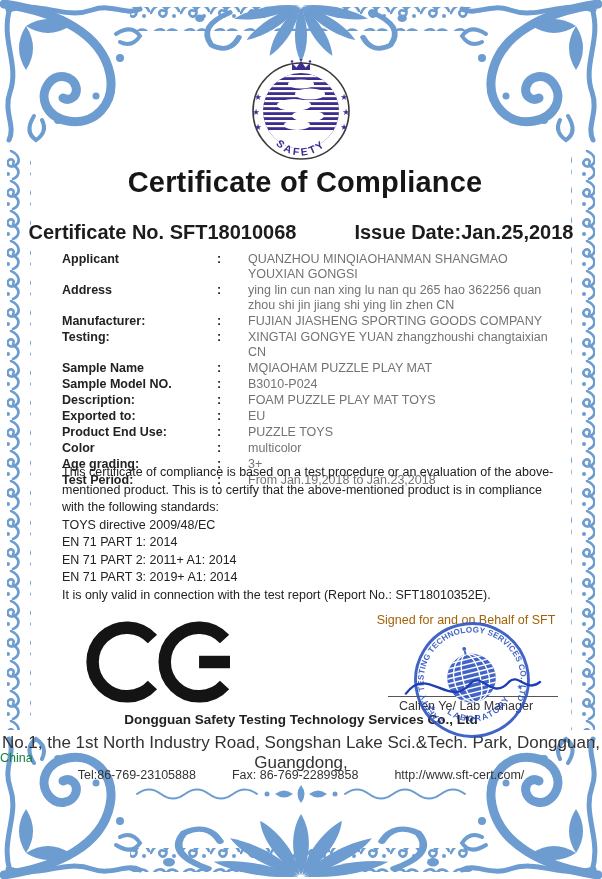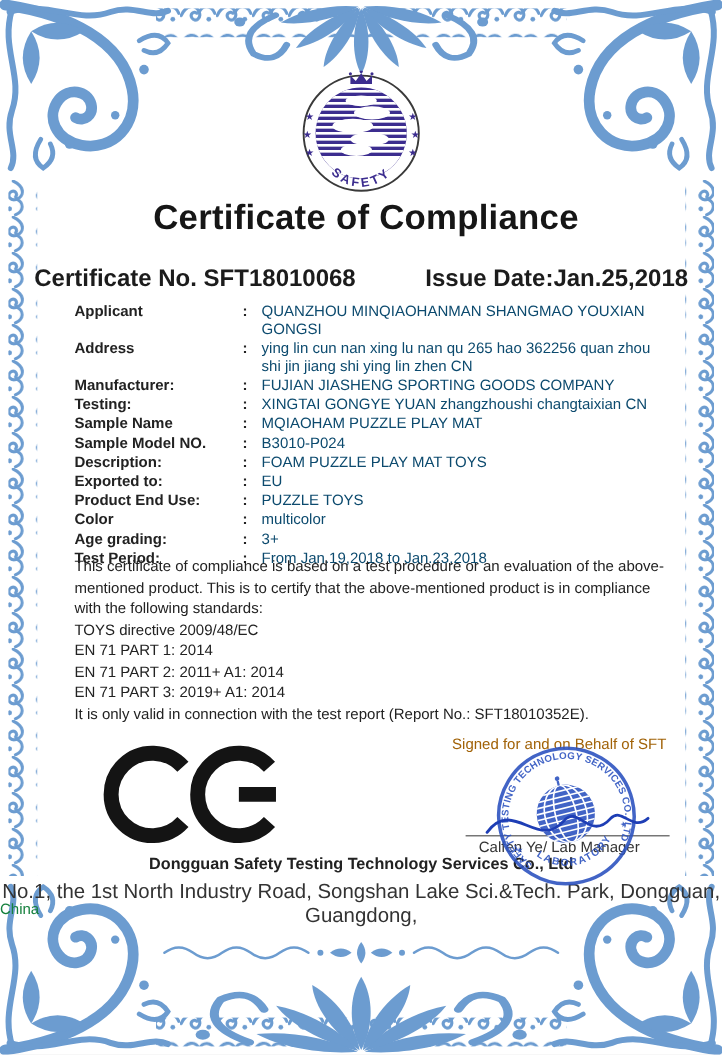--- a/index.html
+++ b/index.html
@@ -24,25 +24,25 @@
   }
   .certline{
     position:absolute;top:221px;left:0;width:100%;
     display:flex;justify-content:center;gap:58px;
     font-size:20px;font-weight:bold;color:#1c1c1c;
   }
 
   .fields{position:absolute;top:252px;left:62px;width:494px;}
   .frow{
     display:grid;grid-template-columns:140px 16px 1fr;
-    font-size:12.5px;line-height:15px;margin-bottom:1px;
+    font-size:12.5px;line-height:15px;margin-bottom:1px;gap:15px;
   }
   .flabel{font-weight:bold;color:#222;}
   .fcolon{font-weight:bold;color:#222;text-align:left;}
-  .fvalue{color:#0c4a6e;}
+  .fvalue{color:#737373;}
 
   .statement{
     position:absolute;top:464px;left:62px;width:496px;
     font-size:12.5px;font-weight:normal;line-height:17.5px;color:#222;
   }
   .statement p{margin:0;}
 
   .ce-svg{position:absolute;left:84px;top:613px;width:158px;height:98px;}
 
   .signed-for{
@@ -307,20 +307,25 @@
       </g>
       <path d="M -68,14 C -46,-16 -24,30 -2,4 C 10,-10 20,22 38,2 C 48,-8 56,14 70,2" fill="none" stroke="#1e3eb5" stroke-width="2.4" stroke-linecap="round"></path>
     </svg>
 
     <div class="sig-line"></div>
     <div class="signer">Calfen Ye/ Lab Manager</div>
 
     <div class="company">Dongguan Safety Testing Technology Services Co., Ltd</div>
     <div class="addr1">No.1, the 1st North Industry Road, Songshan Lake Sci.&amp;Tech. Park, Dongguan, Guangdong,</div>
     <div class="addr2">China</div>
+    <div class="telline">
+      <span>Tel:86-769-23105888</span>
+      <span>Fax: 86-769-22899858</span>
+      <span>http://www.sft-cert.com/</span>
+    </div>
 
     <svg class="ornament-svg" width="340" height="20" viewBox="0 0 340 20" aria-hidden="true">
       <g stroke="#6c9cd0" fill="none" stroke-linecap="round" stroke-width="2">
         <path d="M6,10 q12,-9 24,0 q12,9 24,0 q12,-9 24,0 q12,9 24,0 q12,-9 24,0"></path>
         <path d="M214,10 q12,-9 24,0 q12,9 24,0 q12,-9 24,0 q12,9 24,0 q12,-9 24,0"></path>
       </g>
       <g fill="#6c9cd0">
         <circle cx="136" cy="10" r="2.5"></circle>
           <circle cx="204" cy="10" r="2.5"></circle>
         <path d="M170,1 q7,9 0,18 q-7,-9 0,-18"></path>

